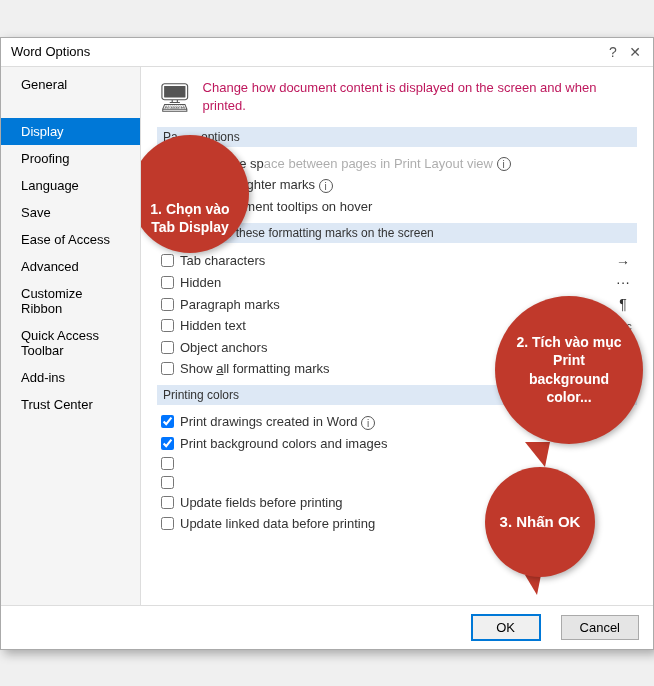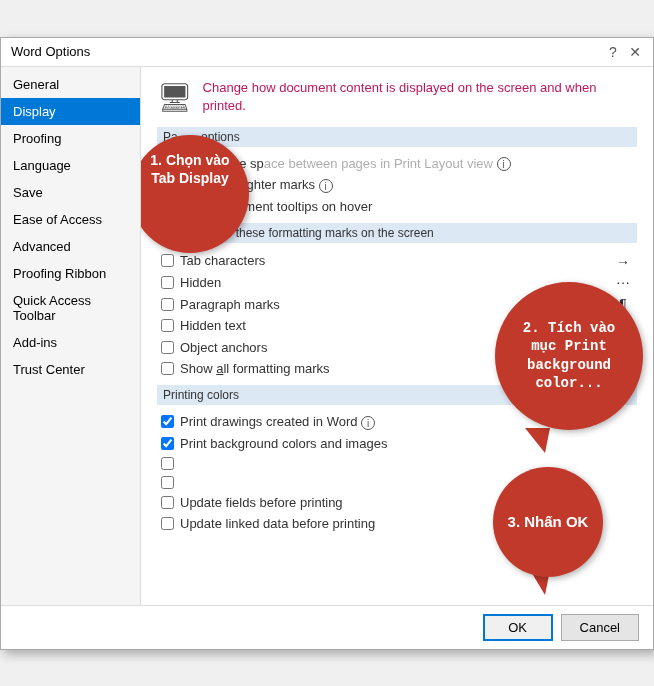--- a/index.html
+++ b/index.html
@@ -56,28 +56,29 @@
       overflow: hidden;
     }
     .sidebar {
       width: 140px;
       background: #f5f5f5;
       border-right: 1px solid #ddd;
       padding: 4px 0;
       flex-shrink: 0;
     }
     .sidebar-item {
-      padding: 6px 12px;
+      padding: 6px 20px;
       cursor: pointer;
       color: #000;
       font-size: 13px;
     }
     .sidebar-item.active {
       background: #0078d7;
       color: #fff;
+      margin-top: 20px;
     }
     .content-area {
       flex: 1;
       overflow-y: auto;
       padding: 12px 16px;
       position: relative;
     }
     .content-header {
       display: flex;
       align-items: flex-start;
@@ -152,22 +153,23 @@
       align-items: center;
       justify-content: center;
       top: 80px;
       left: 140px;
     }
     .dialog-footer {
       border-top: 1px solid #ddd;
       padding: 8px 14px;
       display: flex;
       justify-content: flex-end;
-      gap: 8px;
+      gap: 20px;
       background: #fff;
+      align-items: center;
     }
     .btn {
       padding: 4px 18px;
       font-size: 13px;
       cursor: pointer;
       border: 1px solid #aaa;
       background: #e5e5e5;
       min-width: 70px;
       text-align: center;
     }
@@ -205,21 +207,21 @@
   <div class="dialog-body">
 
     <div class="sidebar">
       <div class="sidebar-item">General</div>
       <div class="sidebar-item active">Display</div>
       <div class="sidebar-item">Proofing</div>
       <div class="sidebar-item">Language</div>
       <div class="sidebar-item">Save</div>
       <div class="sidebar-item">Ease of Access</div>
       <div class="sidebar-item">Advanced</div>
-      <div class="sidebar-item">Proofing Ribbon</div>
+      <div class="sidebar-item">Customize Ribbon</div>
       <div class="sidebar-item">Quick Access Toolbar</div>
       <div class="sidebar-item">Add-ins</div>
       <div class="sidebar-item">Trust Center</div>
     </div>
 
     <div class="content-area" style="position:relative;">
 
       <div class="content-header">
         <div class="content-header-icon">🖥</div>
         <div class="content-header-text">Change how document content is displayed on the screen and when printed.</div>
@@ -296,28 +298,28 @@
         <label>Update linked data before printing</label>
       </div>
 
       <div class="bubble bubble-1" style="
         position: absolute;
         top: 68px;
         left: -10px;
         width: 118px;
         height: 118px;
         display: flex;
-        align-items: flex-start;
+        align-items: flex-end;
         justify-content: center;
         z-index: 10;
       ">
         <span style="font-size:14px; font-weight:bold; line-height:1.3;">1. Chọn vào Tab Display</span>
       </div>
 
-      <div style="position: absolute; top: 215px; right: 10px; z-index:10;font-family:Liberation Mono, monospace;">
+      <div style="position: absolute; top: 229px; right: 10px; z-index:10;">
         <div class="bubble" style="
           position: relative;
           width: 148px;
           height: 148px;
           border-radius: 50%;
           display: flex;
           align-items: center;
           justify-content: center;
           text-align: center;
         ">
@@ -327,21 +329,21 @@
         <div style="
           width: 0; height: 0;
           border-left: 20px solid transparent;
           border-right: 5px solid transparent;
           border-top: 25px solid #c0392b;
           margin-left: 30px;
           margin-top: -2px;
         "></div>
       </div>
 
-      <div style="position: absolute; bottom: 10px; right: 50px; z-index:10;">
+      <div style="position: absolute; bottom: 10px; right: 58px; z-index:10;">
         <div class="bubble" style="
           position: relative;
           width: 110px;
           height: 110px;
           border-radius: 50%;
           display: flex;
           align-items: center;
           justify-content: center;
           text-align: center;
         ">

